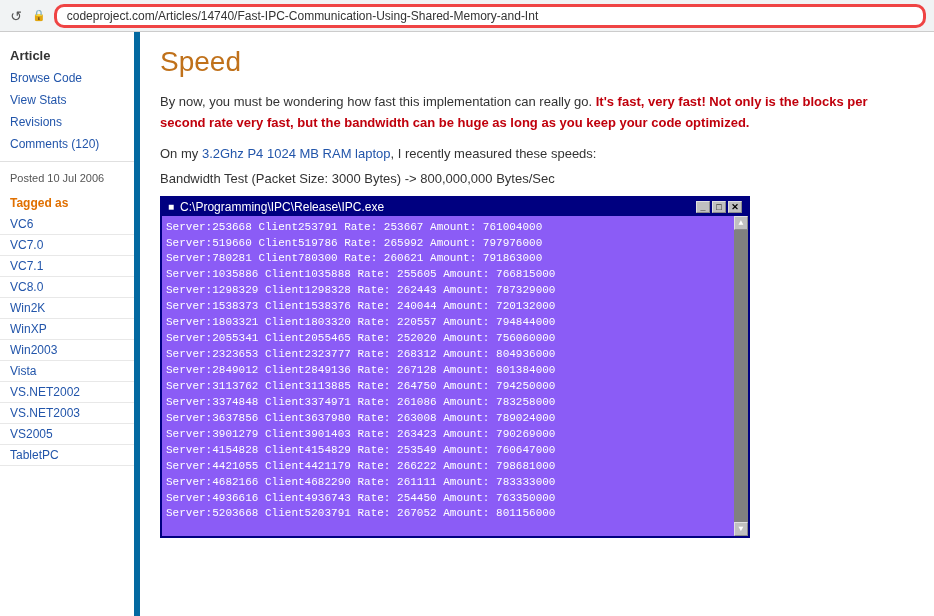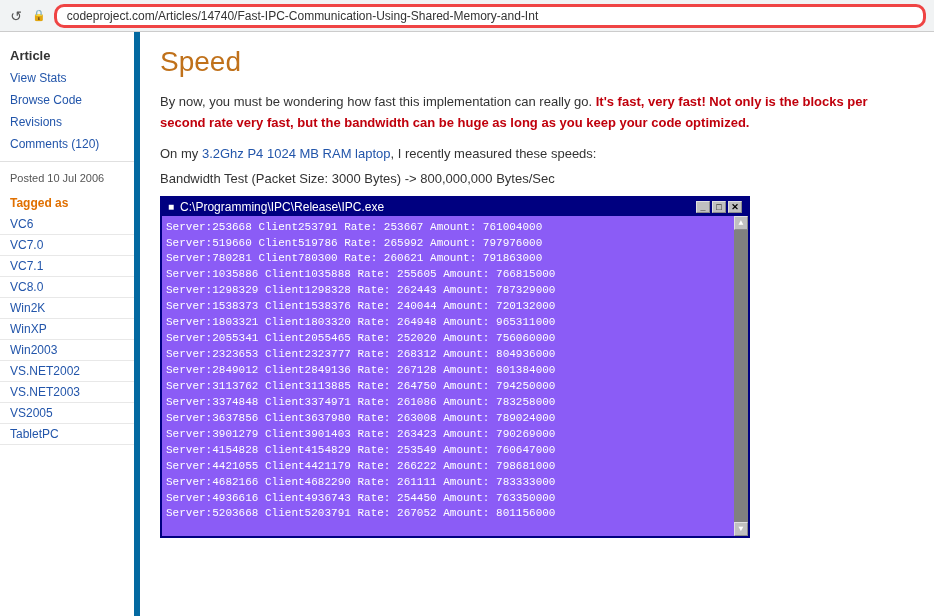--- a/index.html
+++ b/index.html
@@ -245,38 +245,39 @@
   <span class="refresh-icon">↺</span>
   <span class="lock-icon">🔒</span>
   <div class="address-bar">codeproject.com/Articles/14740/Fast-IPC-Communication-Using-Shared-Memory-and-Int</div>
 </div>
 
 <div class="page-layout">
 
   <div class="sidebar">
     <div class="sidebar-section-title">Article</div>
 
+    <a class="sidebar-link">Browse Code</a>
     <a class="sidebar-link">View Stats</a>
-    <a class="sidebar-link">Browse Code</a>
     <a class="sidebar-link">Revisions</a>
     <a class="sidebar-link">Comments (120)</a>
 
     <hr class="sidebar-divider">
 
     <div class="sidebar-posted">Posted 10 Jul 2006</div>
 
     <div class="sidebar-tagged">Tagged as</div>
 
     <a class="sidebar-tag">VC6</a>
     <a class="sidebar-tag">VC7.0</a>
     <a class="sidebar-tag">VC7.1</a>
     <a class="sidebar-tag">VC8.0</a>
     <a class="sidebar-tag">Win2K</a>
     <a class="sidebar-tag">WinXP</a>
     <a class="sidebar-tag">Win2003</a>
+    <a class="sidebar-tag">Vista</a>
     <a class="sidebar-tag">VS.NET2002</a>
     <a class="sidebar-tag">VS.NET2003</a>
     <a class="sidebar-tag">VS2005</a>
     <a class="sidebar-tag">TabletPC</a>
   </div>
 
   <div class="main-content">
 
     <h1 class="section-title">Speed</h1>
 
@@ -303,21 +304,21 @@
         </div>
       </div>
       <div class="console-body">
         <div class="console-text" id="console-lines">
             <div>Server:253668    Client253791    Rate:  253667    Amount:  761004000</div>
             <div>Server:519660    Client519786    Rate:  265992    Amount:  797976000</div>
             <div>Server:780281    Client780300    Rate:  260621    Amount:  791863000</div>
             <div>Server:1035886   Client1035888   Rate:  255605    Amount:  766815000</div>
             <div>Server:1298329   Client1298328   Rate:  262443    Amount:  787329000</div>
             <div>Server:1538373   Client1538376   Rate:  240044    Amount:  720132000</div>
-            <div>Server:1803321   Client1803320   Rate:  264948    Amount:  965311000</div>
+            <div>Server:1803321   Client1803320   Rate:  220557    Amount:  794844000</div>
             <div>Server:2055341   Client2055465   Rate:  252020    Amount:  756060000</div>
             <div>Server:2323653   Client2323777   Rate:  268312    Amount:  804936000</div>
             <div>Server:2849012   Client2849136   Rate:  267128    Amount:  801384000</div>
             <div>Server:3113762   Client3113885   Rate:  264750    Amount:  794250000</div>
             <div>Server:3374848   Client3374971   Rate:  261086    Amount:  783258000</div>
             <div>Server:3637856   Client3637980   Rate:  263008    Amount:  789024000</div>
             <div>Server:3901279   Client3901403   Rate:  263423    Amount:  790269000</div>
             <div>Server:4154828   Client4154829   Rate:  253549    Amount:  760647000</div>
             <div>Server:4421055   Client4421179   Rate:  266222    Amount:  798681000</div>
             <div>Server:4682166   Client4682290   Rate:  261111    Amount:  783333000</div>

